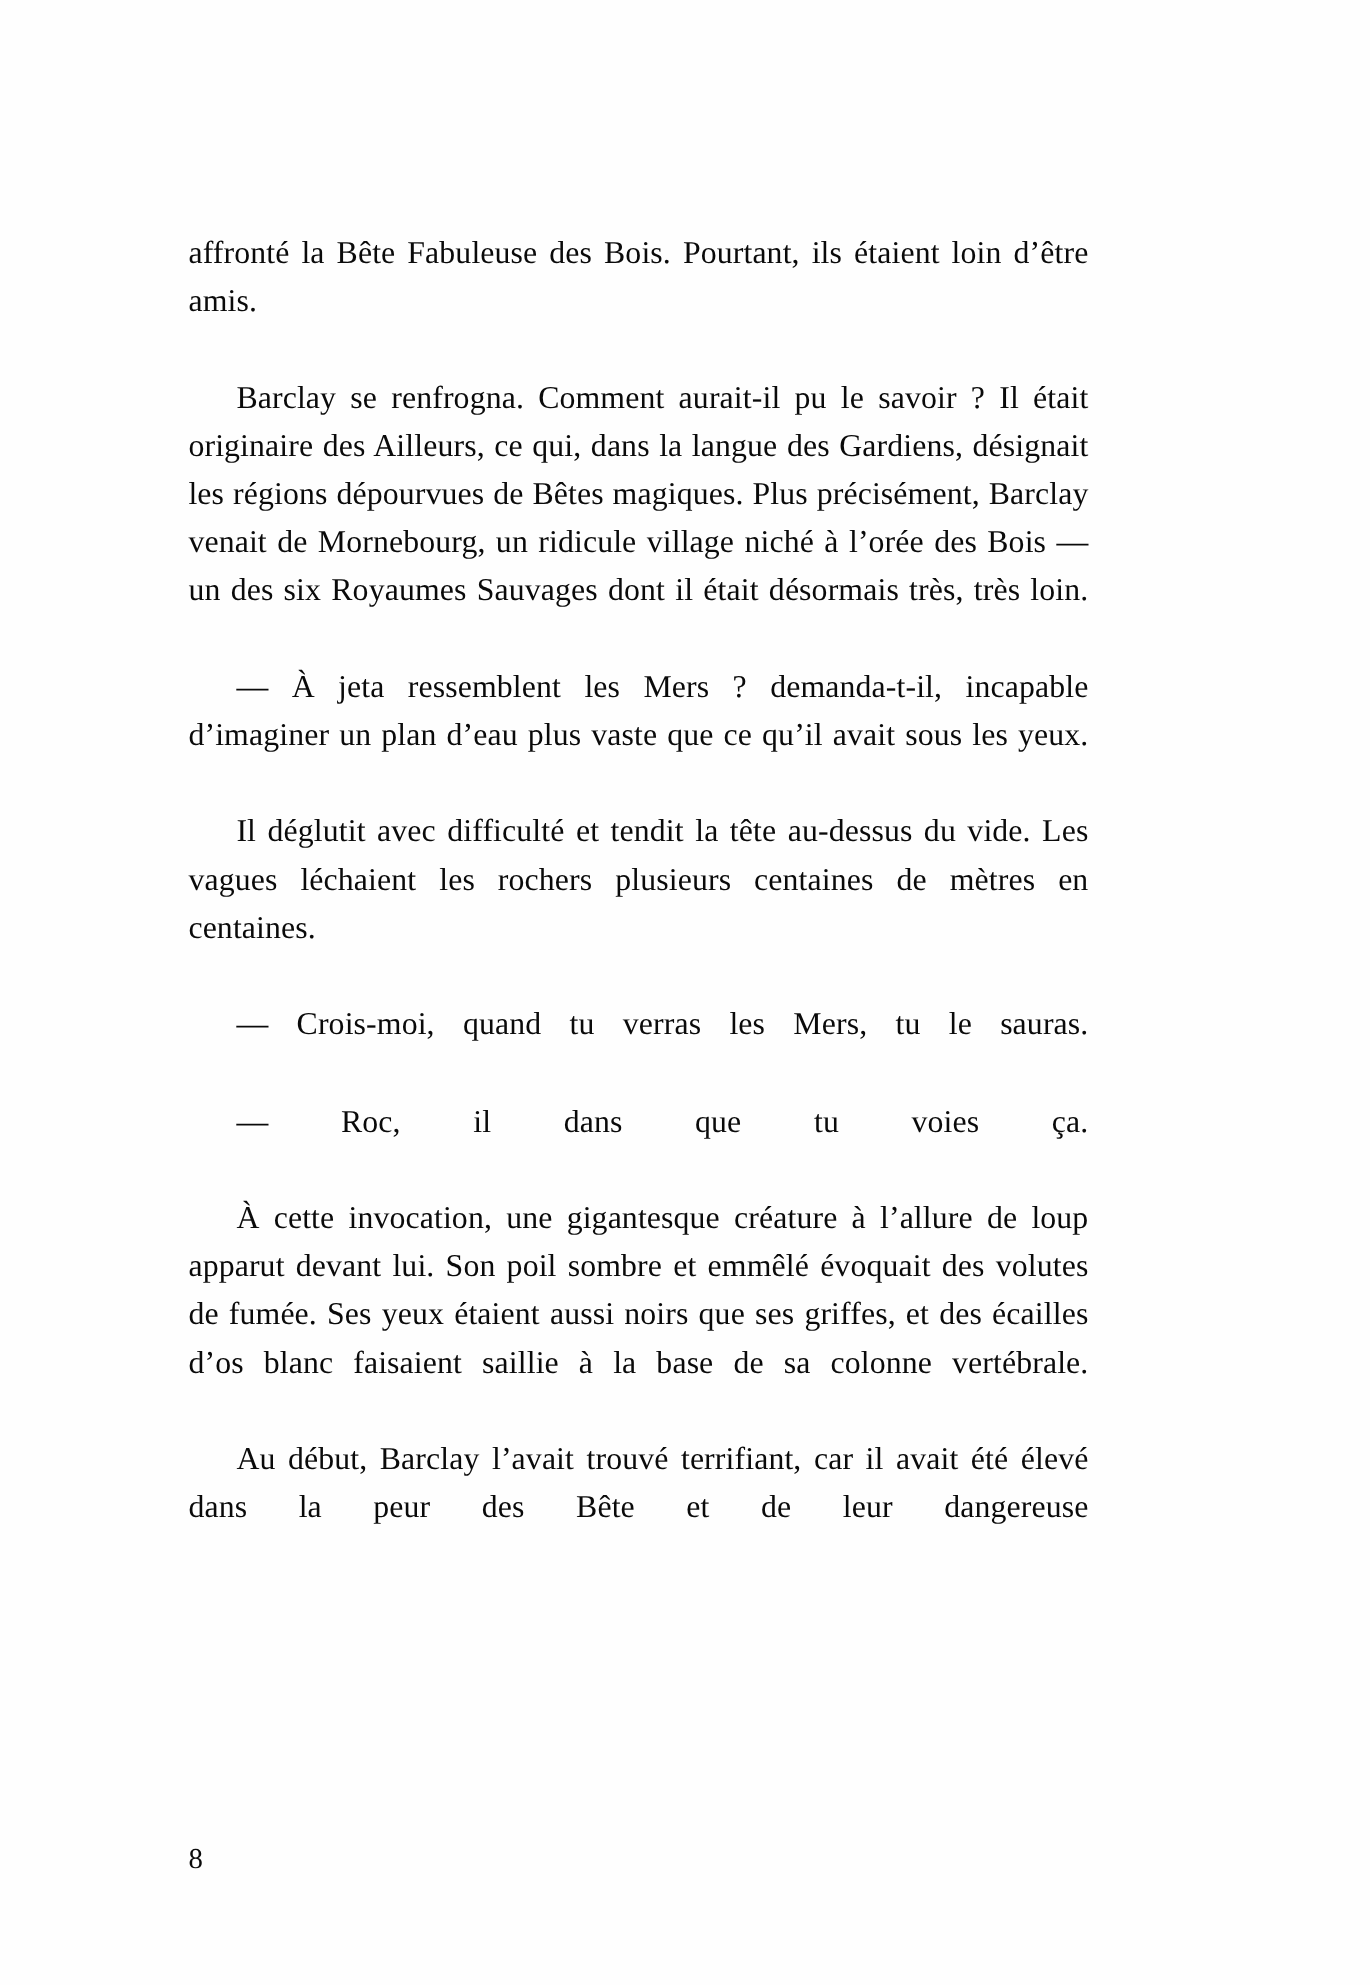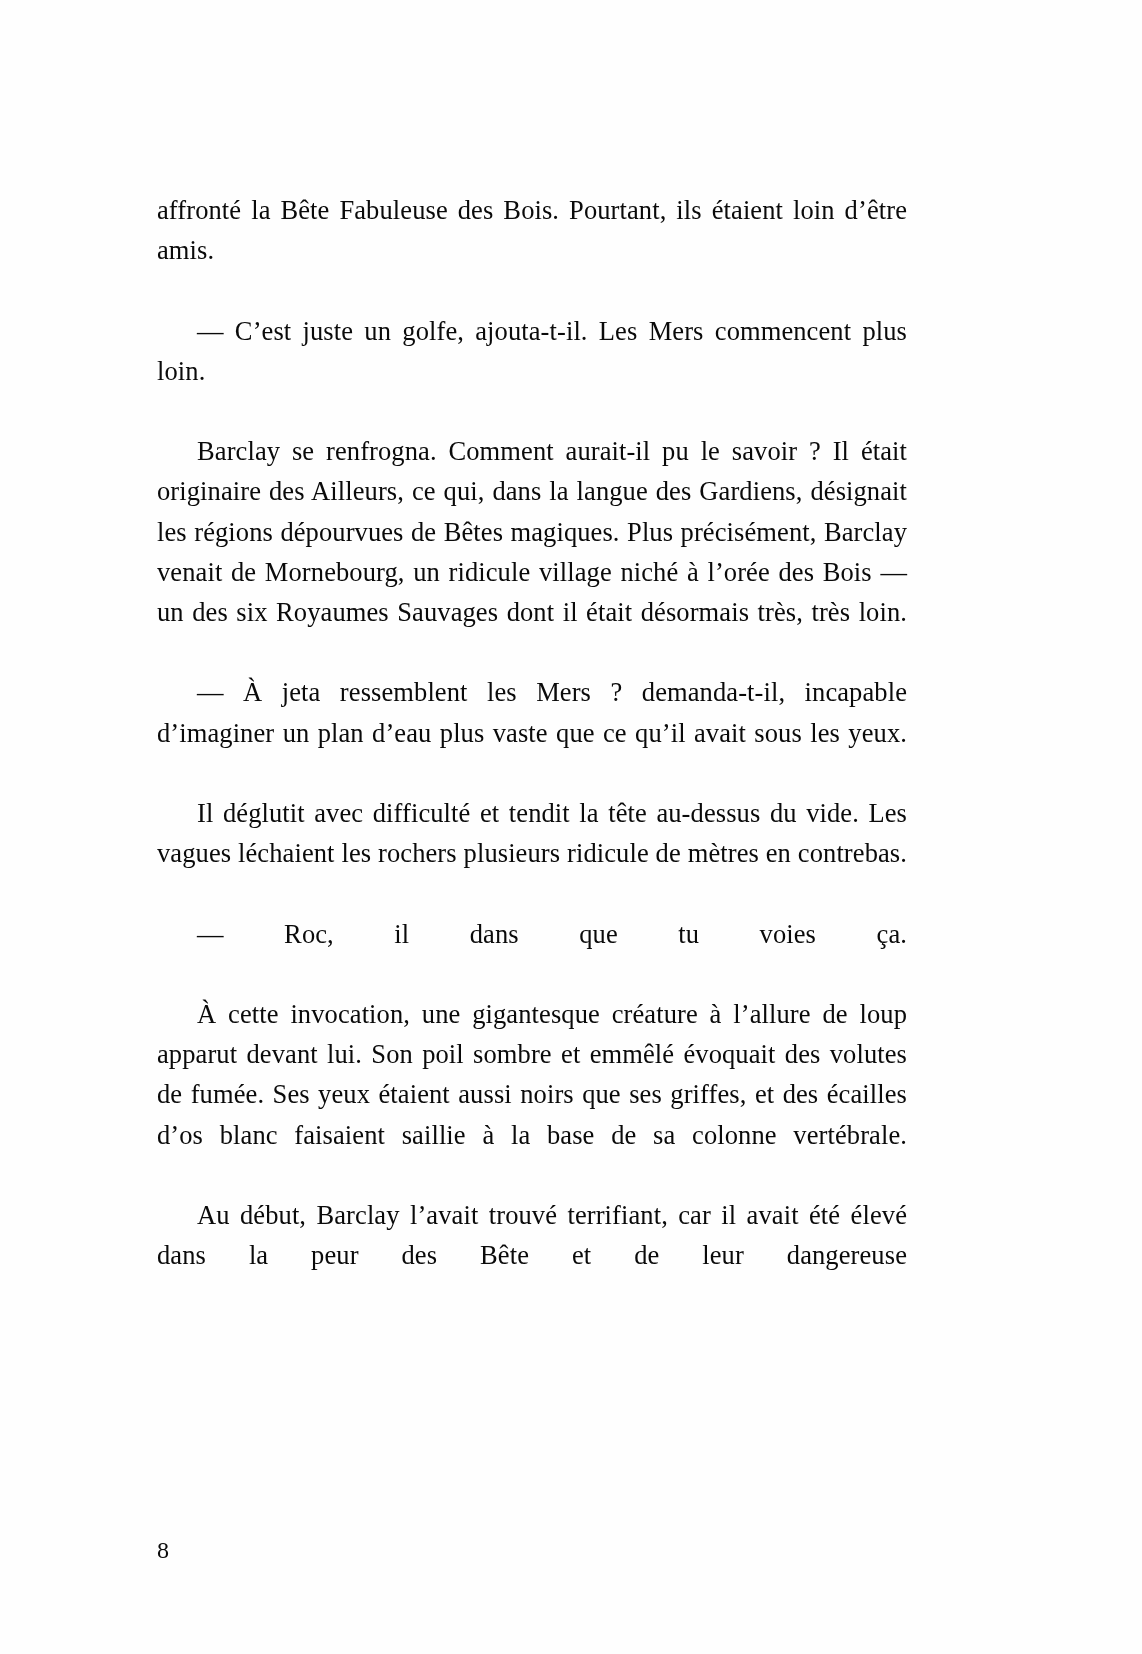--- a/index.html
+++ b/index.html
@@ -54,24 +54,24 @@
     color: #0a0a0a;
   }
 </style>
 </head>
 <body>
 
 <div class="page">
 
   <div class="text-block">
     <p class="para no-indent">affronté la Bête Fabuleuse des Bois. Pourtant, ils étaient loin d’être amis.</p>
-    <p class="para">— C’est juste un golfe, ajouta-t-il. Les Mers commencent plus loin.</p>
     <p class="para">Barclay se renfrogna. Comment aurait-il pu le savoir ? Il était originaire des Ailleurs, ce qui, dans la langue des Gardiens, désignait les régions dépourvues de Bêtes magiques. Plus précisément, Barclay venait de Mornebourg, un ridicule village niché à l’orée des Bois — un des six Royaumes Sauvages dont il était désormais très, très loin.</p>
     <p class="para">— À jeta ressemblent les Mers ? demanda-t-il, incapable d’imaginer un plan d’eau plus vaste que ce qu’il avait sous les yeux.</p>
-    <p class="para">Il déglutit avec difficulté et tendit la tête au-dessus du vide. Les vagues léchaient les rochers plusieurs ridicule de mètres en contrebas.</p>
+    <p class="para">Il déglutit avec difficulté et tendit la tête au-dessus du vide. Les vagues léchaient les rochers plusieurs centaines de mètres en centaines.</p>
+    <p class="para">— Crois-moi, quand tu verras les Mers, tu le sauras.</p>
     <p class="para">— Roc, il dans que tu voies ça.</p>
     <p class="para">À cette invocation, une gigantesque créature à l’allure de loup apparut devant lui. Son poil sombre et emmêlé évoquait des volutes de fumée. Ses yeux étaient aussi noirs que ses griffes, et des écailles d’os blanc faisaient saillie à la base de sa colonne vertébrale.</p>
     <p class="para">Au début, Barclay l’avait trouvé terrifiant, car il avait été élevé dans la peur des Bête et de leur dangereuse</p>
   </div>
 
   <div class="page-number">8</div>
 
 </div>
 
 </body></html>

